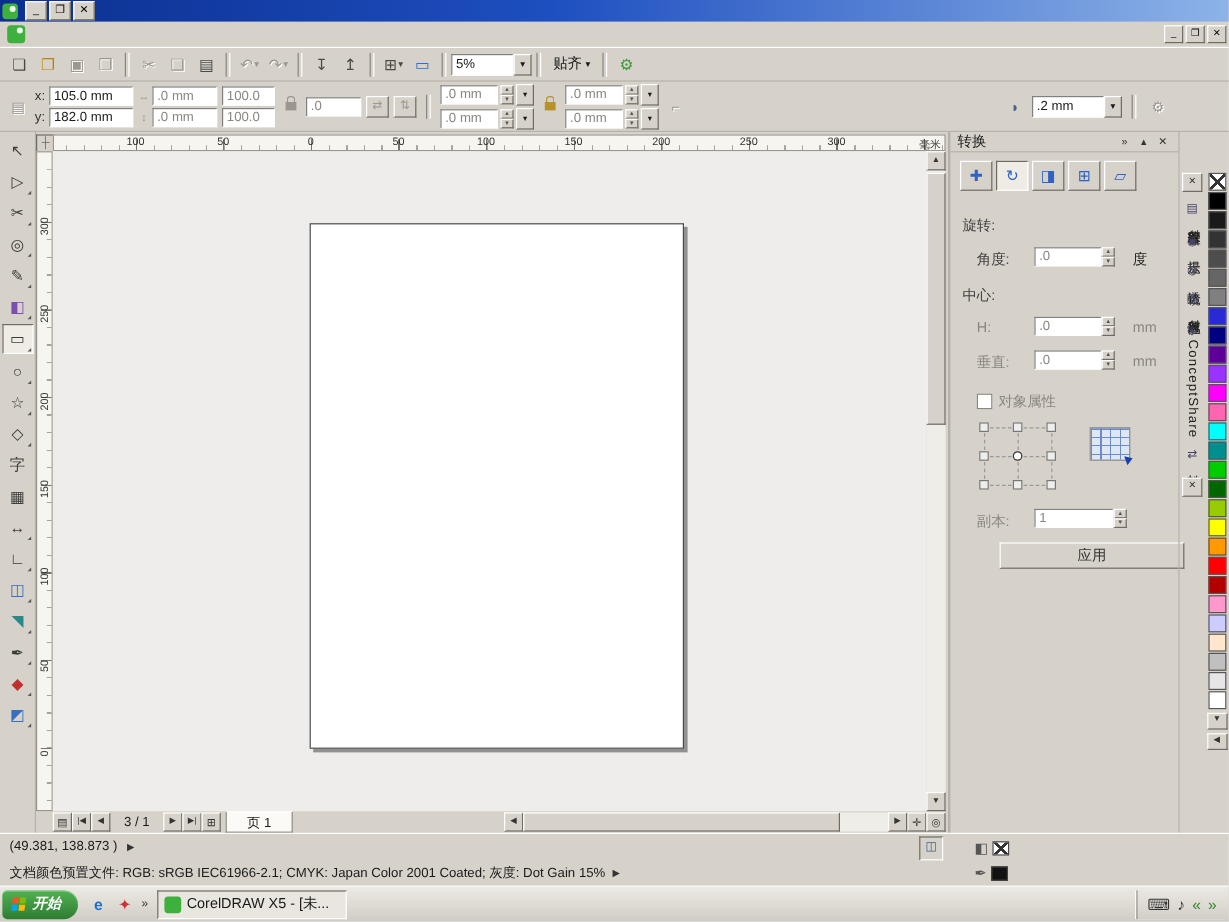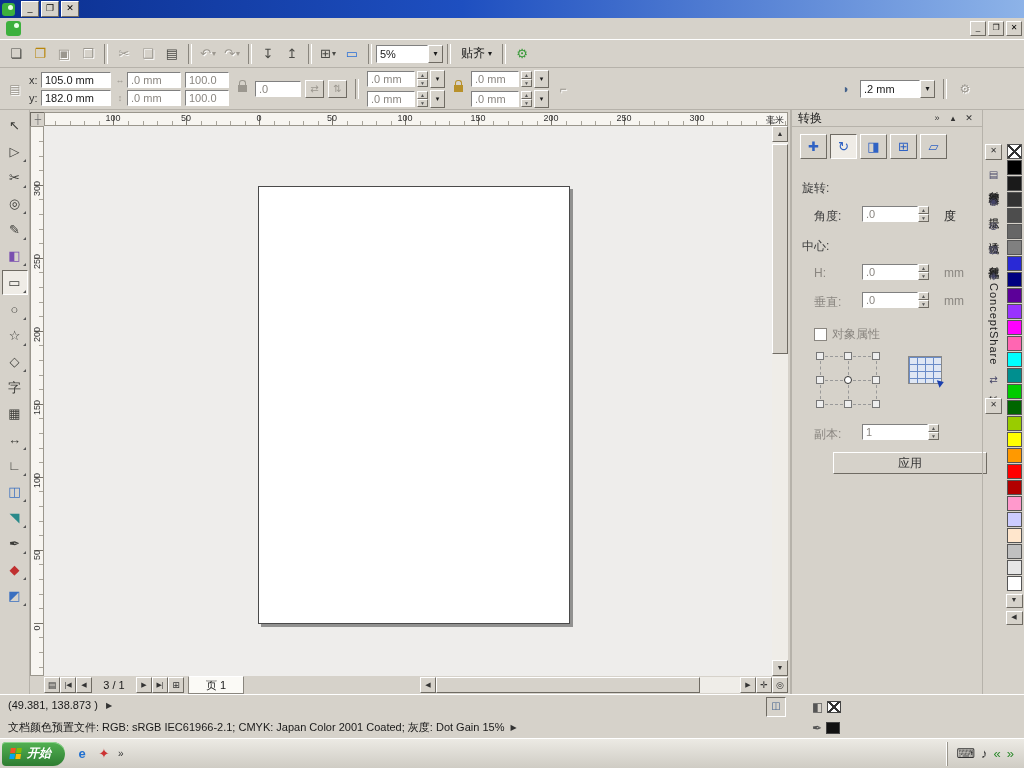--- a/index.html
+++ b/index.html
@@ -645,20 +645,24 @@
         <span style="background:#05a6f0"></span>
           <span style="background:#ffba08"></span>
       </span>
       <span>开始</span>
     </div>
     <span style="display:flex;align-items:center;margin-left:6px">
         <span class="ql" style="color: rgb(31, 111, 208);">e</span>
         <span class="ql" style="color: rgb(204, 51, 51);">✦</span>
       </span>
     <span class="qlmore">»</span>
+    <div class="taskbtn">
+      <span class="ticon"></span>
+      <span class="tl">CorelDRAW X5 - [未...</span>
+    </div>
     <span class="tgrow"></span>
     <div class="tray">
         <span class="trayico" style="color: rgb(51, 51, 51);">⌨</span>
         <span class="trayico" style="color: rgb(51, 51, 51);">♪</span>
         <span class="trayico" style="color: rgb(46, 139, 46);">«</span>
         <span class="trayico" style="color: rgb(46, 139, 46);">»</span>
       </div>
   </div>
 
 </div>

